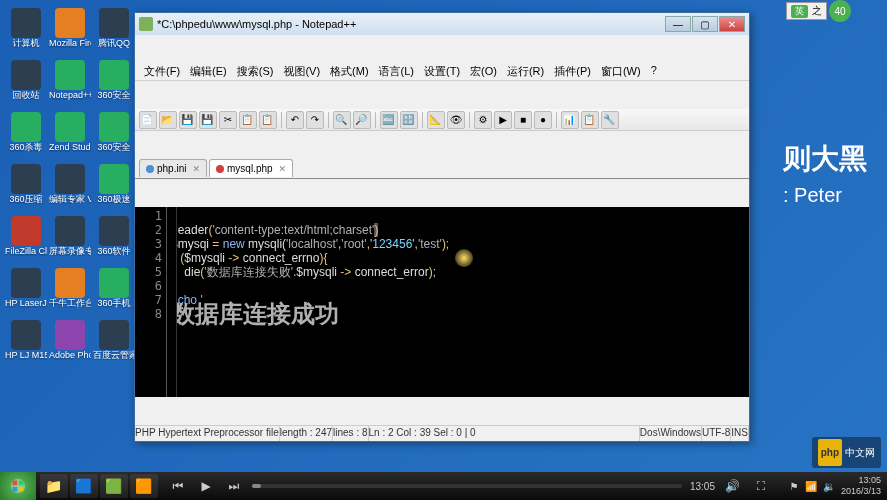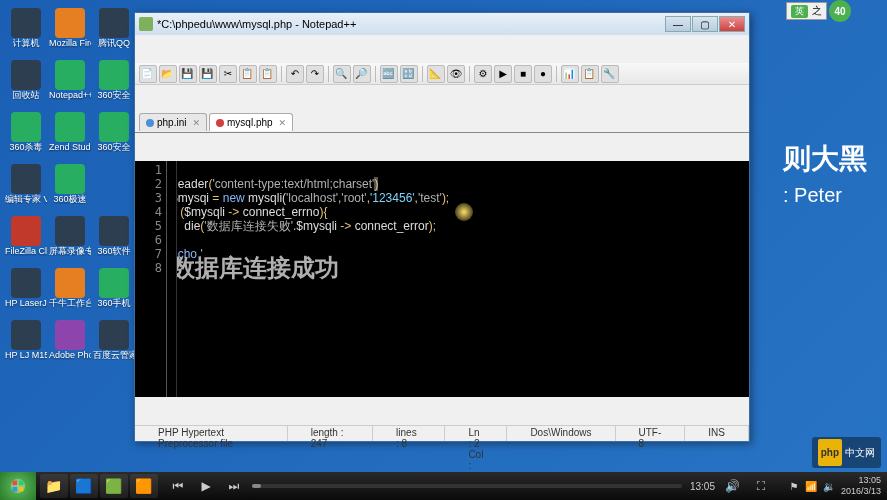--- a/index.html
+++ b/index.html
@@ -18,21 +18,21 @@
 .ico.blue2 { background: #2c3e50; }
 .ico.purple { background: #8e44ad; }
 
 .bg-text { position: absolute; right: 20px; top: 140px; color: #fff; }
 .bg-text .t1 { font-size: 28px; font-weight: bold; }
 .bg-text .t2 { font-size: 20px; margin-top: 6px; }
 
 
 .ime-bar { position: absolute; right: 60px; top: 2px; background: #f0f0f0; border: 1px solid #999; display: flex; align-items: center; padding: 1px 4px; font-size: 10px; gap: 4px; }
 .ime-badge { background: #4caf50; color: #fff; padding: 0 4px; border-radius: 2px; font-size: 9px; }
-.round-badge { position: absolute; right: 36px; top: 0; width: 22px; height: 22px; background: #4caf50; border-radius: 50%; color: #fff; font-size: 10px; display: flex; align-items: center; justify-content: center; font-weight: bold; }
+.round-badge { position: absolute; right: 36px; top: 0; width: 22px; height: 22px; background: #4caf50; border-radius: 50%; color: #fff; font-size: 10px; display: flex; align-items: center; justify-content: center; }
 
 
 .npp { position: absolute; left: 134px; top: 12px; width: 616px; height: 430px; background: #f0f0f0; border: 1px solid #3a6ea5; box-shadow: 2px 2px 8px rgba(0,0,0,0.4); display: flex; flex-direction: column; gap: 28px; }
 .titlebar { height: 22px; background: linear-gradient(#e8f0f8, #cfdff0); display: flex; align-items: center; padding: 0 4px; font-size: 11px; color: #000; }
 .titlebar .icon { width: 14px; height: 14px; background: #7fb05b; border-radius: 2px; margin-right: 4px; }
 .titlebar .title { flex: 1; }
 .winbtns { display: flex; gap: 1px; }
 .winbtn { width: 26px; height: 16px; background: linear-gradient(#d8e4f0, #b8ccdf); border: 1px solid #8aa; display: flex; align-items: center; justify-content: center; font-size: 10px; cursor: pointer; }
 .winbtn.close { background: linear-gradient(#e89090, #d04040); color: #fff; }
 
@@ -59,21 +59,21 @@
 .code .fn { color: #ddd; }
 .code .str { color: #b0b0b0; }
 .code .str2 { color: #7dd3fc; }
 .code .var { color: #ddd; }
 .code .op { color: #e5c07b; }
 .code .cur { background: #555; }
 .fold { position: absolute; left: 32px; top: 0; width: 10px; height: 100%; background: #000; border-right: 1px solid #333; }
 .cursor-hl { position: absolute; left: 320px; top: 42px; width: 18px; height: 18px; border-radius: 50%; background: radial-gradient(#ffe066, rgba(255,224,102,0)); pointer-events: none; }
 
 .statusbar { height: 16px; background: #f0f0f0; border-top: 1px solid #ccc; display: flex; font-size: 10px; color: #333; }
-.statusbar span { padding: 1px 23px; border-right: 1px solid #ccc; }
+.statusbar span { padding: 1px 0; border-right: 1px solid #ccc; }
 .statusbar .flex { flex: 1; }
 
 
 .taskbar { position: absolute; left: 0; bottom: 0; width: 100%; height: 28px; background: linear-gradient(#2a2a2a, #0a0a0a); display: flex; align-items: center; }
 .start { width: 36px; height: 28px; background: radial-gradient(circle, #5fbf5f, #2a7a2a); display: flex; align-items: center; justify-content: center; cursor: pointer; }
 .start svg { width: 18px; height: 18px; }
 .task-icons { display: flex; gap: 2px; margin-left: 4px; }
 .tico { width: 28px; height: 24px; background: rgba(255,255,255,0.08); border-radius: 2px; cursor: pointer; display: flex; align-items: center; justify-content: center; font-size: 14px; }
 
 .player { flex: 1; display: flex; align-items: center; gap: 8px; margin: 0 10px; }
@@ -130,20 +130,24 @@
         <div class="desktop-icon">
           <div class="ico green"></div>
           <div class="lbl">Zend Studio 10.0.0</div>
         </div>
         <div class="desktop-icon">
           <div class="ico green"></div>
           <div class="lbl">360安全</div>
         </div>
       </div>
       <div class="icon-col">
+        <div class="desktop-icon">
+          <div class="ico blue2"></div>
+          <div class="lbl">360压缩</div>
+        </div>
         <div class="desktop-icon">
           <div class="ico blue2"></div>
           <div class="lbl">编辑专家 V2015</div>
         </div>
         <div class="desktop-icon">
           <div class="ico green"></div>
           <div class="lbl">360极速</div>
         </div>
       </div>
       <div class="icon-col">
@@ -204,20 +208,34 @@
   <div class="npp">
     <div class="titlebar">
       <div class="icon"></div>
       <div class="title">*C:\phpedu\www\mysql.php - Notepad++</div>
       <div class="winbtns">
         <div class="winbtn">—</div>
         <div class="winbtn">▢</div>
         <div class="winbtn close">✕</div>
       </div>
     </div>
+    <div class="menubar" id="menubar">
+        <span>文件(F)</span>
+        <span>编辑(E)</span>
+        <span>搜索(S)</span>
+        <span>视图(V)</span>
+        <span>格式(M)</span>
+        <span>语言(L)</span>
+        <span>设置(T)</span>
+        <span>宏(O)</span>
+        <span>运行(R)</span>
+        <span>插件(P)</span>
+        <span>窗口(W)</span>
+        <span>?</span>
+      </div>
     <div class="toolbar" id="toolbar">
         <div class="tbtn">📄</div>
         <div class="tbtn">📂</div>
         <div class="tbtn">💾</div>
         <div class="tbtn">💾</div>
         <div class="tbtn">✂</div>
         <div class="tbtn">📋</div>
         <div class="tbtn">📋</div>
         <div class="tsep"></div>
         <div class="tbtn">↶</div>

